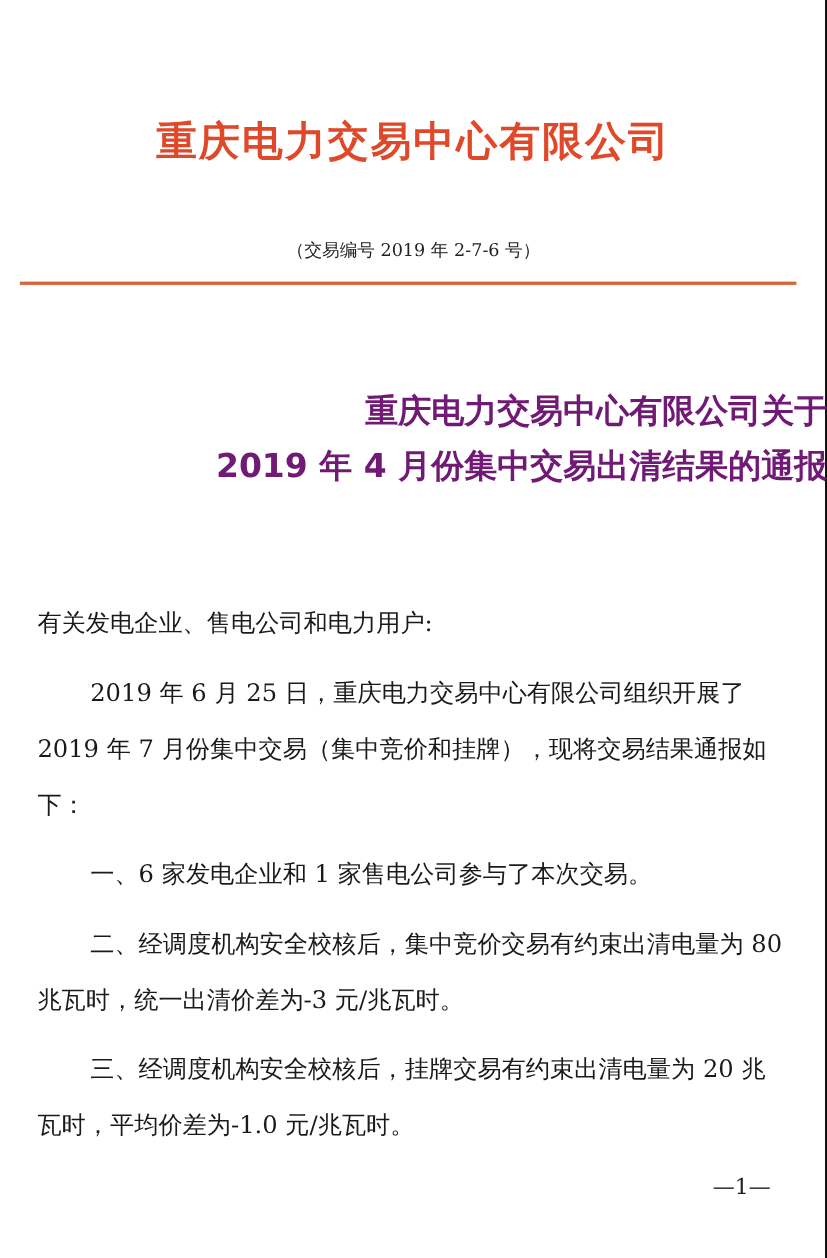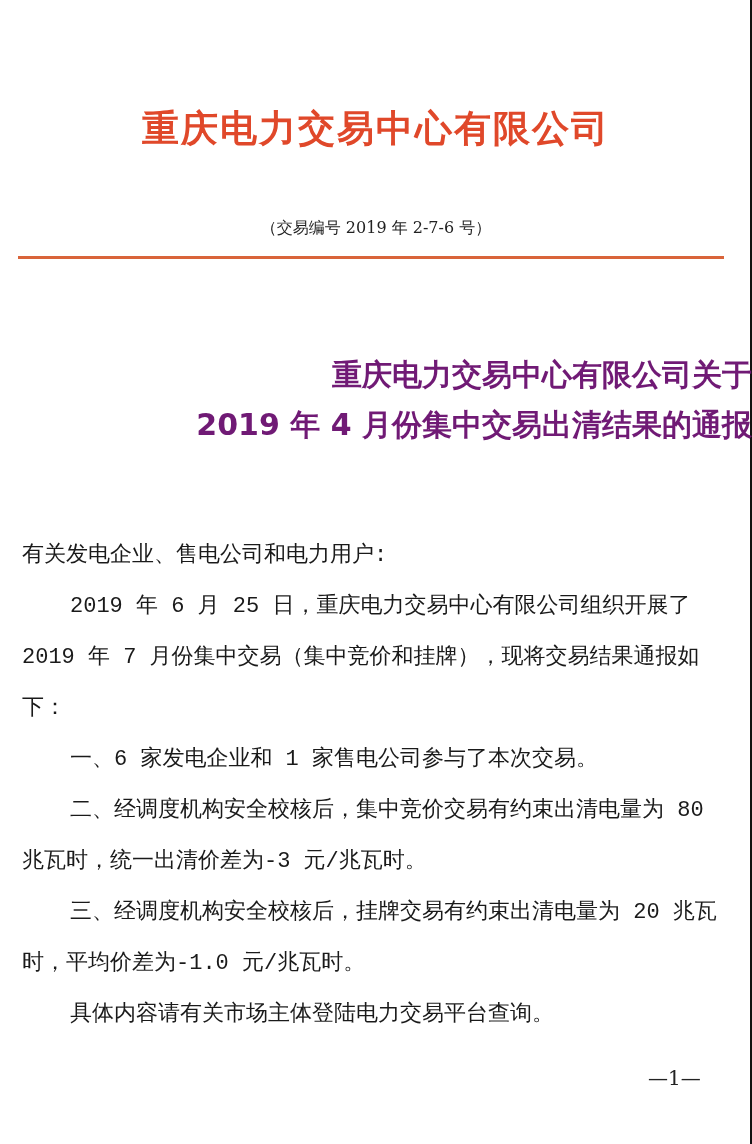--- a/index.html
+++ b/index.html
@@ -23,21 +23,21 @@
     }
     .doc-title {
       position: absolute; left: 0; width: 752px; top: 350px; text-align: right;
       font-family: "DejaVu Sans", sans-serif; font-weight: bold; font-size: 30px;
       line-height: 50px; color: #701a75;
     }
     .body {
       position: absolute; left: 22px; width: 706px; top: 530px;
       font-size: 22px; line-height: 51px; color: #1a1a1a;
     }
-    .body p { margin: 0; font-family: Liberation Mono, monospace; }
+    .body p { margin: 12px; }
     .indent { text-indent: 48px; }
     .url { text-indent: 60px; }
     .page-num {
       position: absolute; left: 648px; top: 1066px; font-size: 20px; color: #222;
     }
   </style>
 </head>
 <body>
 
 <div class="right-edge"></div>
@@ -50,16 +50,15 @@
   <div>重庆电力交易中心有限公司关于</div>
   <div>2019 年 4 月份集中交易出清结果的通报</div>
 </div>
 
 <div class="body">
   <p>有关发电企业、售电公司和电力用户:</p>
   <p class="indent">2019 年 6 月 25 日，重庆电力交易中心有限公司组织开展了 2019 年 7 月份集中交易（集中竞价和挂牌），现将交易结果通报如下：</p>
   <p class="indent">一、6 家发电企业和 1 家售电公司参与了本次交易。</p>
   <p class="indent">二、经调度机构安全校核后，集中竞价交易有约束出清电量为 80 兆瓦时，统一出清价差为-3 元/兆瓦时。</p>
   <p class="indent">三、经调度机构安全校核后，挂牌交易有约束出清电量为 20 兆瓦时，平均价差为-1.0 元/兆瓦时。</p>
-  <p class="indent">具体内容请有关市场主体登陆电力交易平台查询。</p>
 </div>
 
 <div class="page-num">—1—</div>
 
 </body></html>

